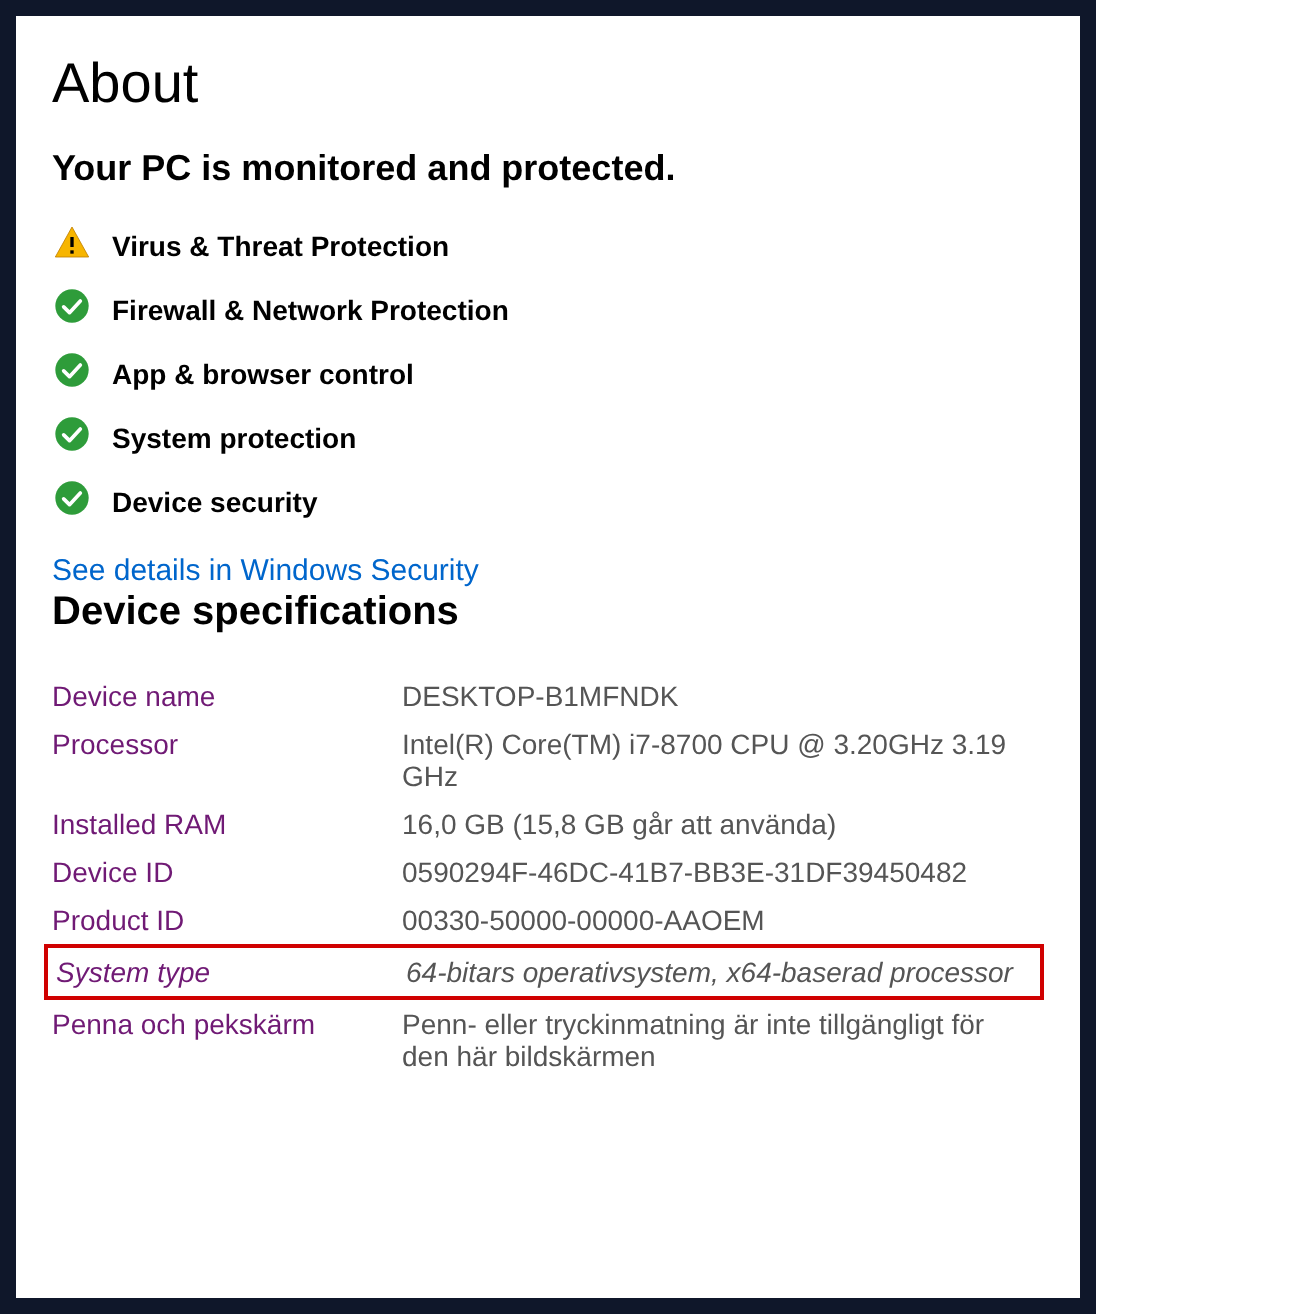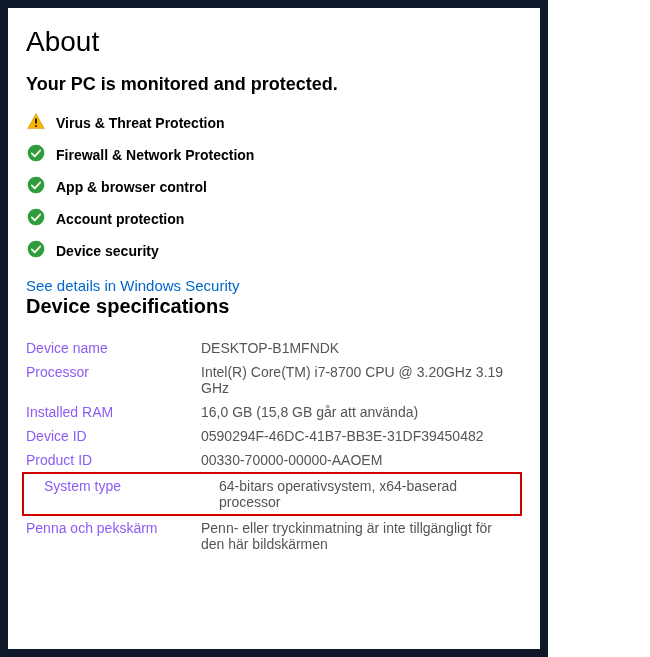--- a/index.html
+++ b/index.html
@@ -70,31 +70,32 @@
     font-size: 14px;
   }
   .spec-row {
     display: flex;
     align-items: flex-start;
     padding: 4px 0;
   }
   .spec-label {
     width: 175px;
     flex-shrink: 0;
-    color: #8b5cf6;
+    color: #701a75;
   }
   .spec-value {
     flex: 1;
     color: #555;
     padding-right: 8px;
   }
   .highlight-row {
     border: 2px solid #d00000;
     margin-left: -4px;
-    padding-left: 20px;
+    padding-left: 4px;
+    font-style: italic;
   }
   
   svg { display: block; width: 100%; height: 100%; }
 </style>
 </head>
 <body>
 
 <div class="frame">
 
   <h1 class="page-title">About</h1>
@@ -130,21 +131,21 @@
         </span>
         <span class="label">App &amp; browser control</span>
       </div>
       <div class="status-item">
         <span class="icon">
           <svg viewBox="0 0 24 24">
             <circle cx="12" cy="12" r="10" fill="#2e9c3a"></circle>
             <path d="M7 12.5 L10.5 16 L17 9" stroke="#fff" stroke-width="2.2" fill="none" stroke-linecap="round" stroke-linejoin="round"></path>
           </svg>
         </span>
-        <span class="label">Account protection</span>
+        <span class="label">System protection</span>
       </div>
       <div class="status-item">
         <span class="icon">
           <svg viewBox="0 0 24 24">
             <circle cx="12" cy="12" r="10" fill="#2e9c3a"></circle>
             <path d="M7 12.5 L10.5 16 L17 9" stroke="#fff" stroke-width="2.2" fill="none" stroke-linecap="round" stroke-linejoin="round"></path>
           </svg>
         </span>
         <span class="label">Device security</span>
       </div>
@@ -166,21 +167,21 @@
       <div class="spec-row">
         <div class="spec-label">Installed RAM</div>
         <div class="spec-value">16,0 GB (15,8 GB går att använda)</div>
       </div>
       <div class="spec-row">
         <div class="spec-label">Device ID</div>
         <div class="spec-value">0590294F-46DC-41B7-BB3E-31DF39450482</div>
       </div>
       <div class="spec-row">
         <div class="spec-label">Product ID</div>
-        <div class="spec-value">00330-70000-00000-AAOEM</div>
+        <div class="spec-value">00330-50000-00000-AAOEM</div>
       </div>
       <div class="spec-row highlight-row">
         <div class="spec-label">System type</div>
         <div class="spec-value">64-bitars operativsystem, x64-baserad processor</div>
       </div>
       <div class="spec-row">
         <div class="spec-label">Penna och pekskärm</div>
         <div class="spec-value">Penn- eller tryckinmatning är inte tillgängligt för den här bildskärmen</div>
       </div>
     </div>

